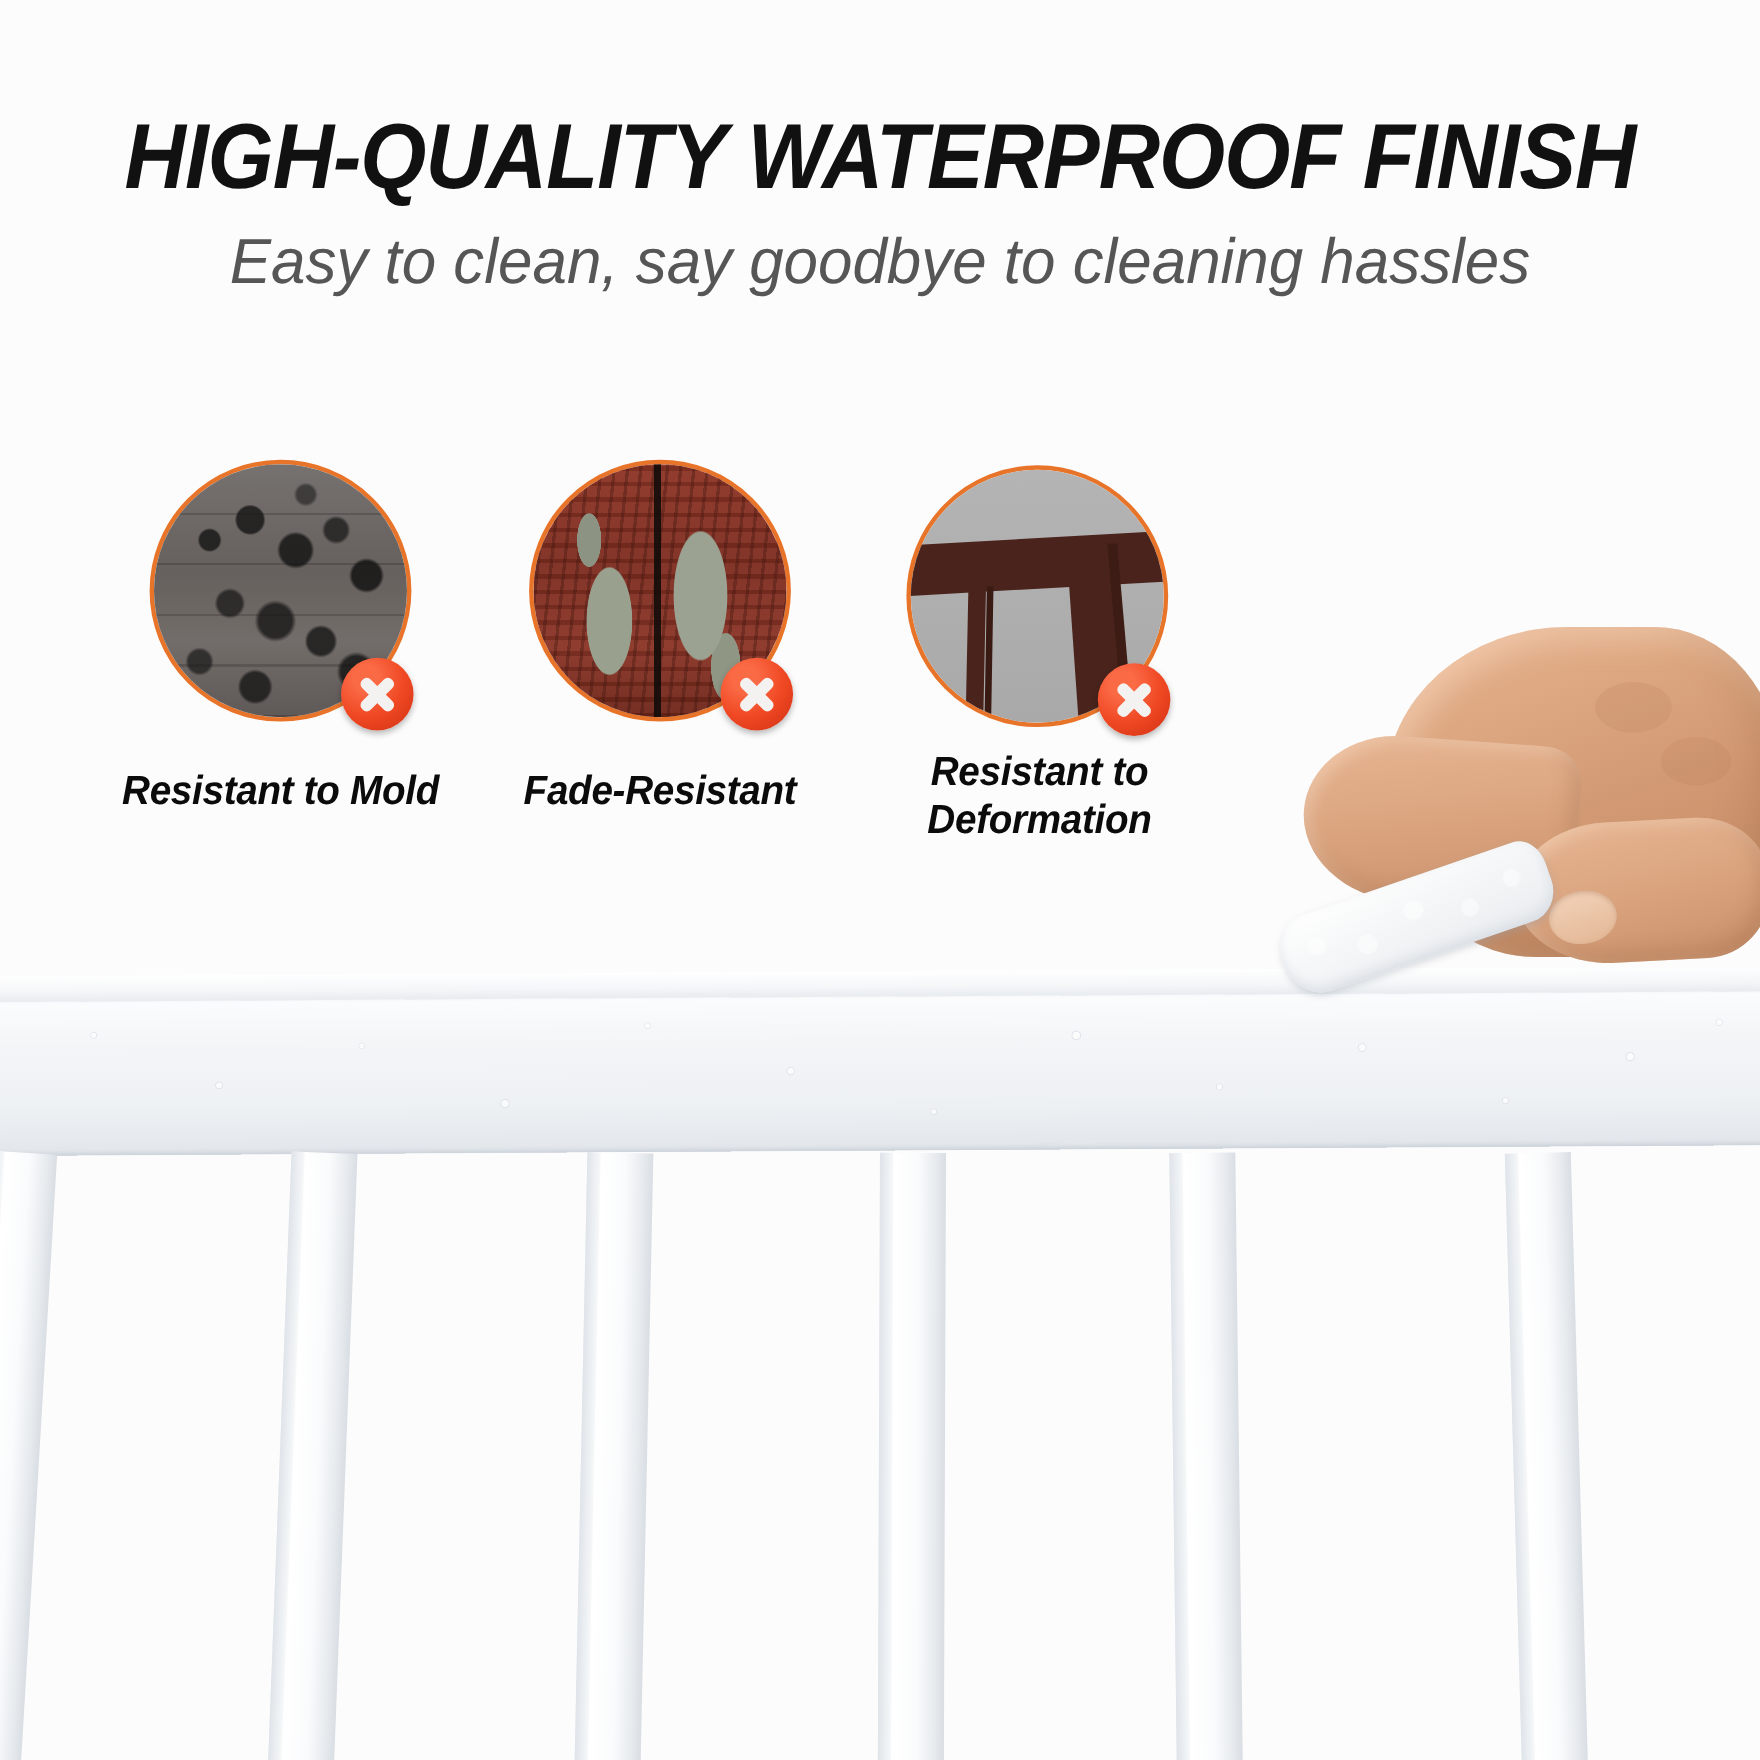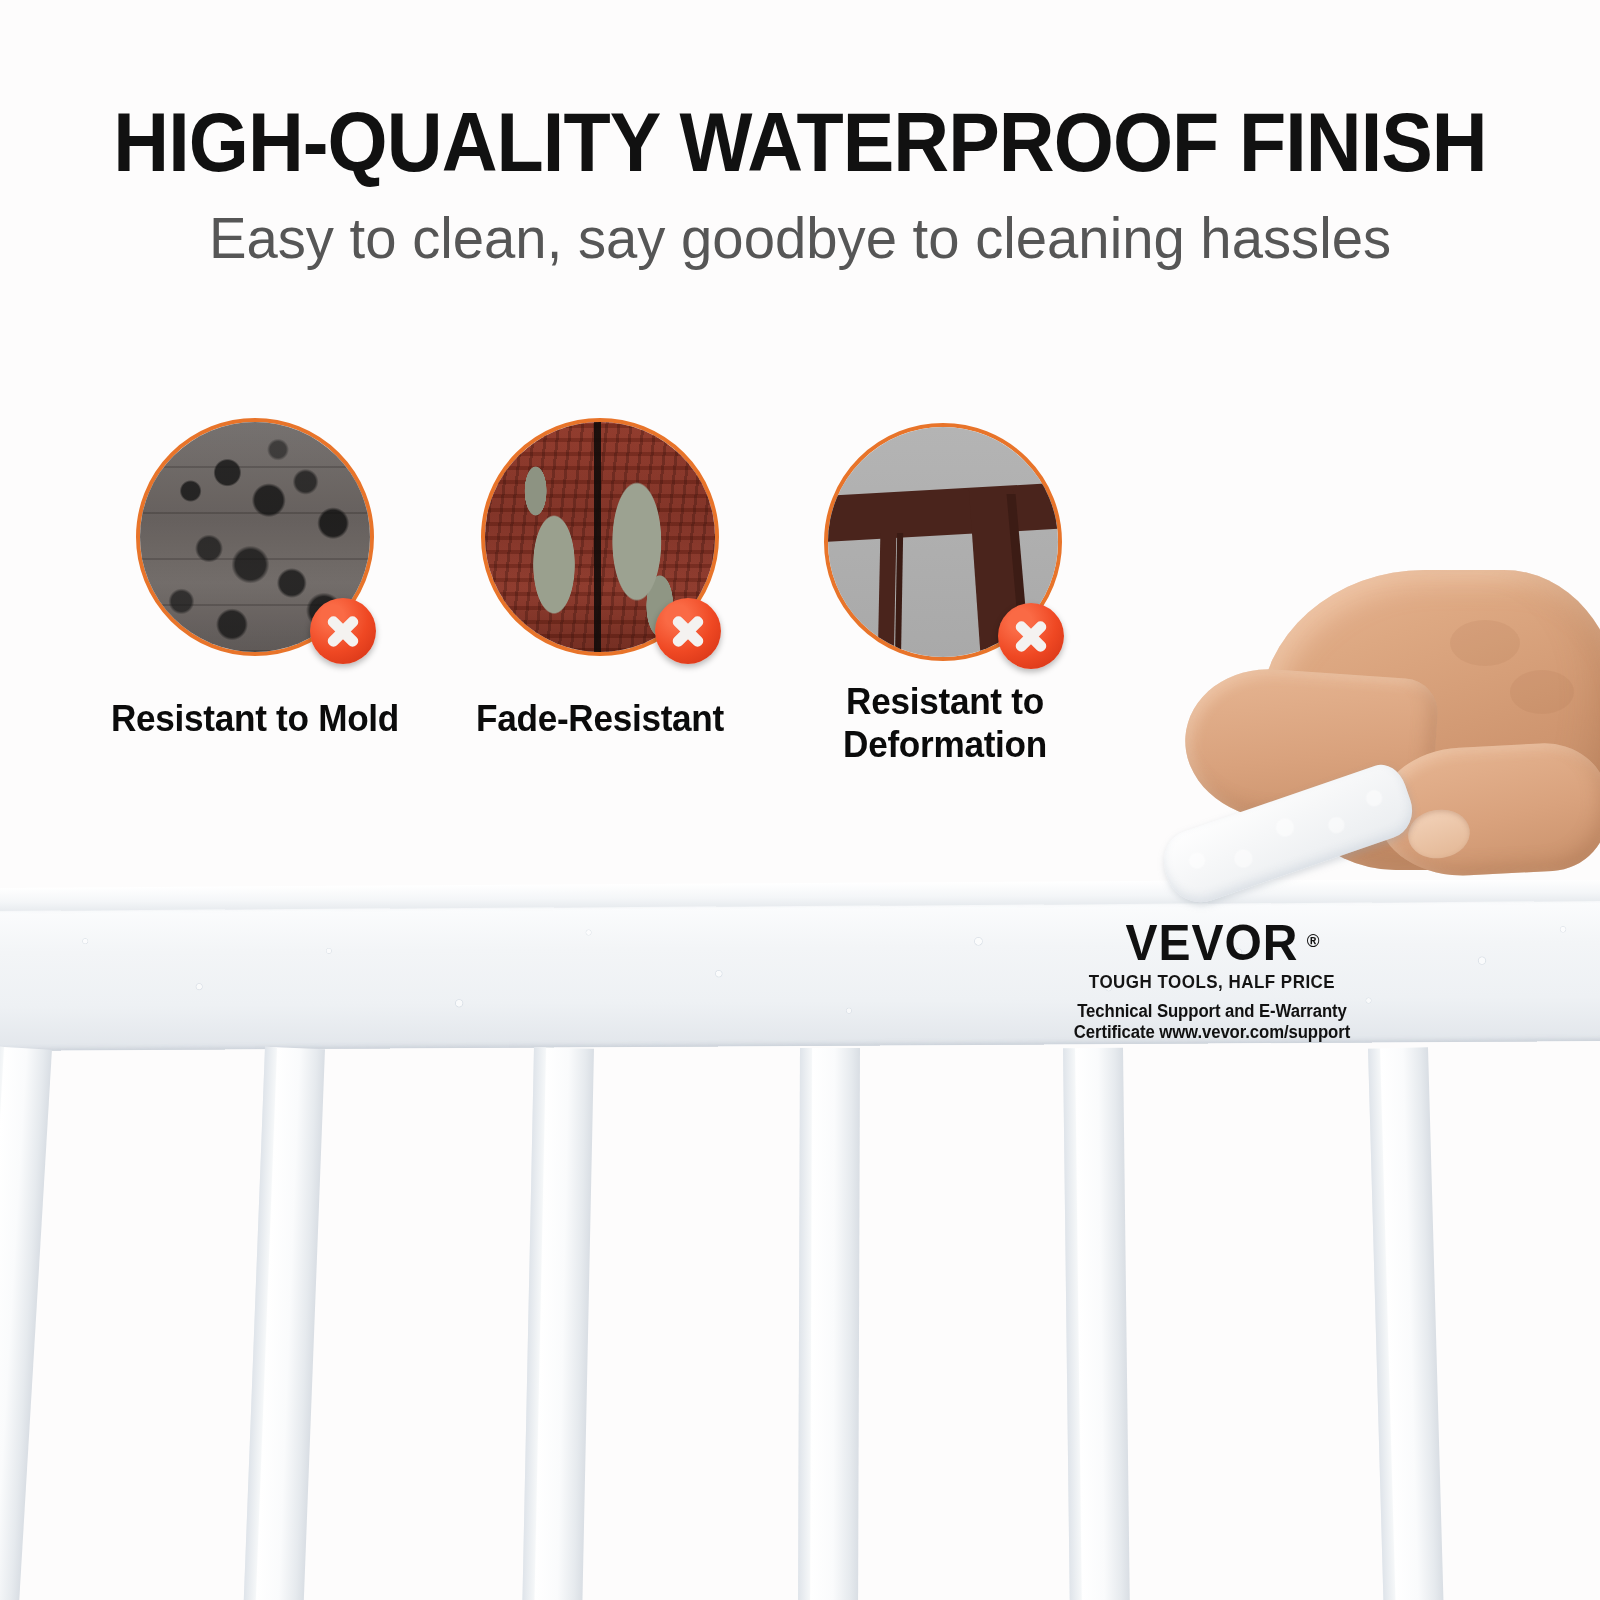--- a/index.html
+++ b/index.html
@@ -1,21 +1,21 @@
 <!DOCTYPE html>
 <html><head>
 <meta charset="utf-8">
 <style>
   html,body{margin:0;padding:0;}
   body{
     width:1600px;height:1600px;overflow:hidden;position:relative;
     background:#FDFCFC;
     font-family:"Liberation Sans", sans-serif;
   }
-  #stage{position:absolute;inset:0;width:1600px;height:1600px;overflow:hidden;background:#FDFCFC;}
+  #stage{position:absolute;inset:0;width:1600px;height:1600px;overflow:hidden;background:#FDFCFC;font-style:italic;}
 
   
   .headline{
     position:absolute;top:96px;left:0;width:1600px;text-align:center;
     font-size:84px;line-height:92px;font-weight:700;color:#111111;
     letter-spacing:-1px;
     transform:scaleX(0.92);transform-origin:center top;
     white-space:nowrap;
   }
   .subhead{
@@ -259,24 +259,14 @@
   <div class="hand">
     <div class="palm"></div>
     <div class="finger f-index"></div>
     <div class="finger f-thumbbase"></div>
     <div class="thumbnail"></div>
     <div class="knuckle" style="left:300px;top:60px;width:70px;height:46px;"></div>
     <div class="knuckle" style="left:360px;top:110px;width:64px;height:44px;"></div>
     <div class="cloth"></div>
   </div>
 
-  <div class="brand">
-    <div class="brand-name">
-      <span>VEVOR</span><span class="brand-reg">®</span>
-    </div>
-    <div class="brand-tag">TOUGH TOOLS, HALF PRICE</div>
-    <div class="brand-support">
-      <div>Technical Support and E-Warranty</div>
-      <div>Certificate www.vevor.com/support</div>
-    </div>
-  </div>
 
 </div>
 
 </body></html>

